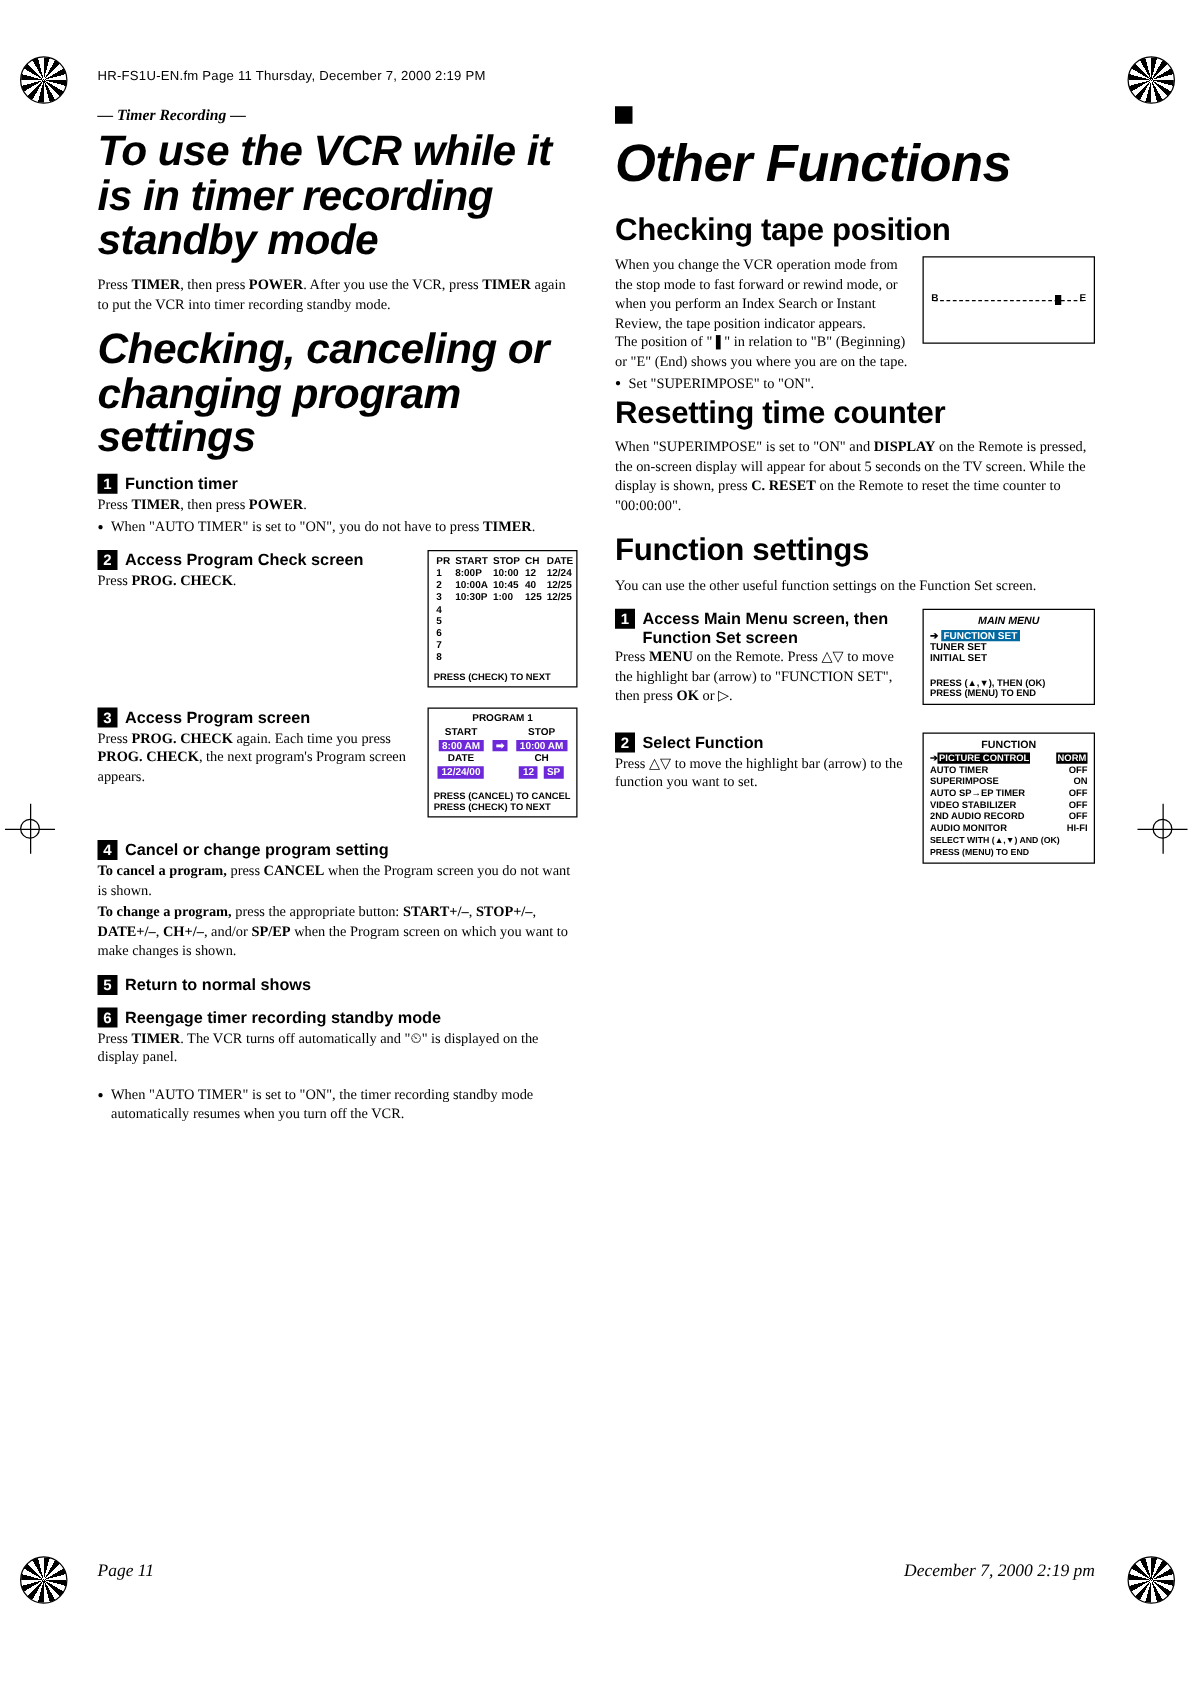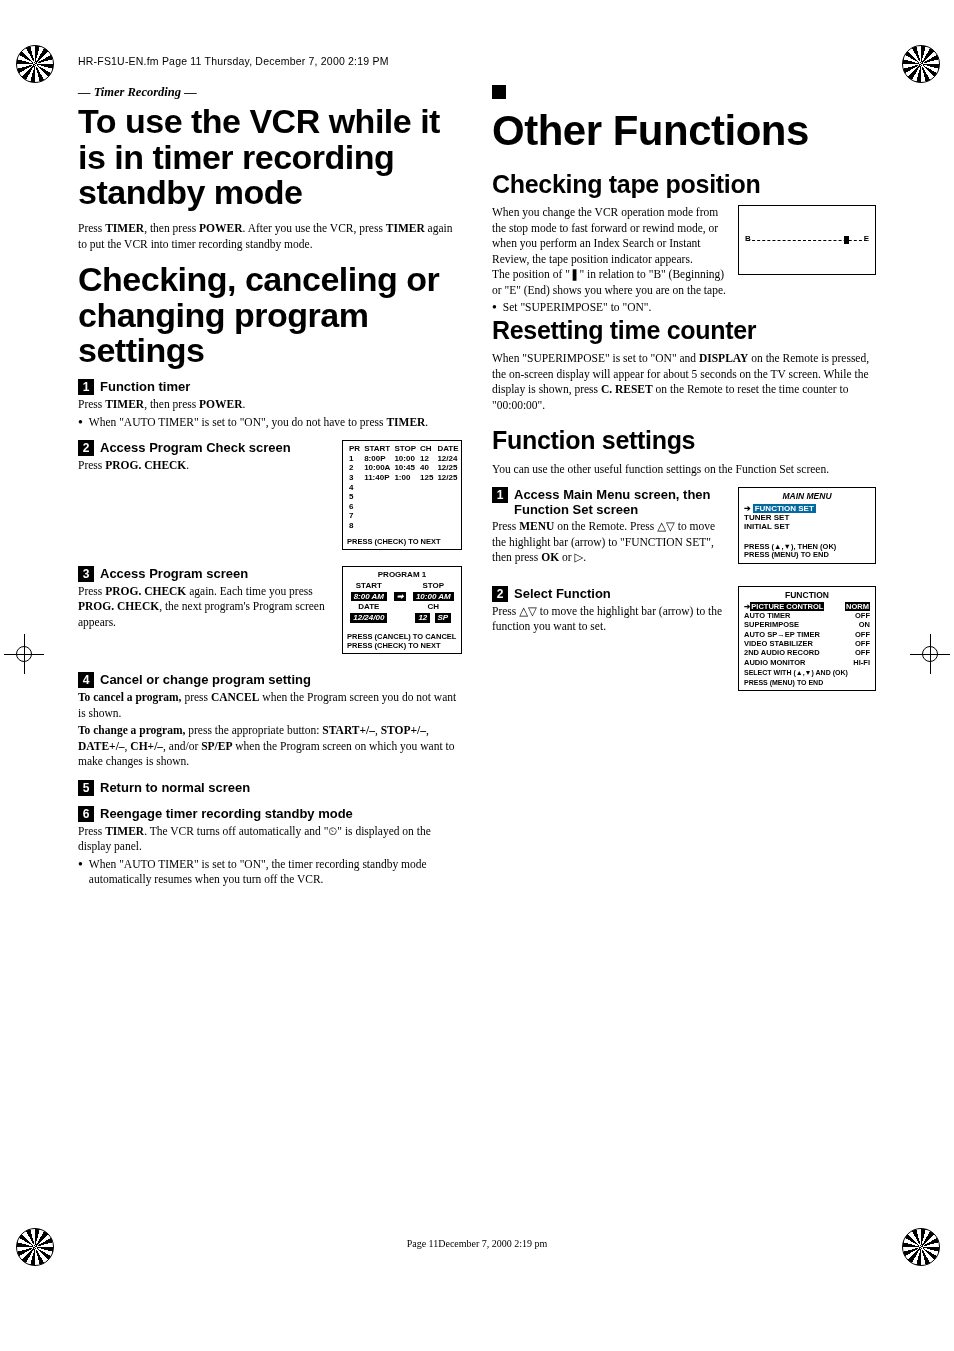--- a/index.html
+++ b/index.html
@@ -2,54 +2,54 @@
 <html><head>
 <meta charset="utf-8">
 <style>
   * { box-sizing: border-box; margin: 0; padding: 0; }
   body { font-family: Georgia, 'Times New Roman', serif; background: #fff; color: #000; width: 954px; margin: 0 auto; position: relative; }
   .page { padding: 55px 78px 60px 78px; }
   .header-line { font-size: 10.5px; font-family: Arial, sans-serif; margin-bottom: 18px; letter-spacing: 0.2px; }
   .section-tag { font-style: italic; font-weight: bold; font-family: Georgia, serif; font-size: 12.5px; margin-bottom: 4px; }
   .columns { display: flex; gap: 30px; }
   .col { flex: 1; min-width: 0; }
-  h1 { font-family: Arial, sans-serif; font-weight: 900; font-size: 34px; line-height: 1.05; margin-bottom: 10px; letter-spacing: -0.5px; }
+  h1 { font-family: Arial, sans-serif; font-weight: 900; font-size: 34px; line-height: 1.05; font-style: italic; margin-bottom: 10px; letter-spacing: -0.5px; }
   h1.chapter { font-size: 42px; margin-bottom: 18px; }
   h2 { font-family: Arial, sans-serif; font-weight: 900; font-size: 25px; line-height: 1.05; margin-bottom: 8px; letter-spacing: -0.3px; }
   .body { font-size: 11.5px; line-height: 1.35; margin-bottom: 10px; }
   .step { display: flex; align-items: baseline; gap: 6px; margin-top: 10px; margin-bottom: 2px; }
   .step-num { background: #000; color: #fff; font-family: Arial, sans-serif; font-weight: bold; font-size: 12px; width: 16px; height: 16px; display: inline-flex; align-items: center; justify-content: center; flex-shrink: 0; }
   .step-title { font-family: Arial, sans-serif; font-weight: bold; font-size: 13px; }
   .bullet { display: flex; gap: 6px; font-size: 11.5px; line-height: 1.35; }
   .bullet::before { content: "●"; font-size: 8px; line-height: 1.8; flex-shrink: 0; }
   .sq-marker { display: inline-block; width: 14px; height: 14px; background: #000; vertical-align: text-top; margin-right: 4px; }
   .screen-box { border: 1.5px solid #000; font-family: Arial, sans-serif; font-weight: bold; font-size: 8px; line-height: 1.2; padding: 3px 4px; background: #fff; }
   .screen-box table { border-collapse: collapse; width: 100%; }
   .screen-box td { padding: 0 2px; white-space: nowrap; }
   .screen-box .footer { margin-top: 6px; font-size: 7.5px; }
   .float-right-box { float: right; width: 120px; margin-left: 8px; margin-bottom: 6px; }
   .prog-box td { text-align: center; }
   .prog-box .hdr { font-weight: bold; }
-  .prog-box .inv { background: #000000; color: #fff; padding: 0 3px; display: inline-block; margin: 1px; font-style: italic; }
+  .prog-box .inv { background: #6d28d9; color: #fff; padding: 0 3px; display: inline-block; margin: 1px; }
   .tape-box { border: 1.5px solid #000; width: 138px; height: 70px; position: relative; float: right; margin-left: 8px; font-family: Arial, sans-serif; font-weight: bold; font-size: 8px; }
   .tape-line { position: absolute; top: 34px; left: 8px; right: 8px; border-top: 1px dashed #000; }
   .tape-b { position: absolute; left: 6px; top: 28px; }
   .tape-e { position: absolute; right: 6px; top: 28px; }
   .tape-mark { position: absolute; top: 30px; right: 26px; background: #000; width: 5px; height: 8px; }
   .menu-box { border: 1.5px solid #000; width: 138px; font-family: Arial, sans-serif; font-weight: bold; font-size: 8px; padding: 3px 5px; margin-bottom: 10px; float: right; margin-left: 8px; }
   .menu-box .title { text-align: center; margin-bottom: 3px; font-size: 8.5px; font-style: italic; }
   .menu-box .sel { background: #0369a1; color: #fff; padding: 0 2px; display: inline-block; }
   .menu-box .arrow-sel { display: flex; align-items: center; gap: 2px; }
   .menu-box .foot { margin-top: 12px; font-size: 7.5px; line-height: 1.1; }
   .func-box { border: 1.5px solid #000; width: 138px; font-family: Arial, sans-serif; font-weight: bold; font-size: 7.5px; padding: 3px 5px; float: right; margin-left: 8px; }
   .func-box .title { text-align: center; margin-bottom: 2px; font-size: 8.5px; }
   .func-box .row { display: flex; justify-content: space-between; line-height: 1.25; white-space: nowrap; }
   .func-box .sel { background: #000; color: #fff; padding: 0 1px; }
   .func-box .foot { margin-top: 2px; font-size: 7px; line-height: 1.1; }
-  .page-footer { display: flex; justify-content: center; font-size: 10px; font-family: 'Times New Roman', serif; margin-top: 350px; }
+  .page-footer { display: flex; justify-content: space-between; font-size: 14px; font-family: 'Times New Roman', serif; margin-top: 350px; font-style: italic; }
   .reg-mark { position: absolute; width: 36px; height: 36px; }
   .reg-mark::before { content:""; position:absolute; width:36px; height:36px; border:1px solid #000; border-radius:50%; background: repeating-conic-gradient(#000 0 15deg, #fff 15deg 30deg);}
   .reg-ul { top: 45px; left: 16px; }
   .reg-ur { top: 45px; right: 16px; }
   .reg-bl { bottom: 45px; left: 16px; }
   .reg-br { bottom: 45px; right: 16px; }
   .cross { position: absolute; width: 40px; height: 40px; }
   .cross::before { content:""; position:absolute; left:50%; top:0; bottom:0; border-left:1px solid #000;}
   .cross::after { content:""; position:absolute; top:50%; left:0; right:0; border-top:1px solid #000;}
   .cross-circ { position:absolute; left:50%; top:50%; width:16px; height:16px; border:1px solid #000; border-radius:50%; transform:translate(-50%,-50%);}
@@ -117,21 +117,21 @@
                 </tr>
             <tr>
                   <td>2</td>
                   <td>10:00A</td>
                   <td>10:45</td>
                   <td>40</td>
                   <td>12/25</td>
                 </tr>
             <tr>
                   <td>3</td>
-                  <td>11:40P</td>
+                  <td>10:30P</td>
                   <td>1:00</td>
                   <td>125</td>
                   <td>12/25</td>
                 </tr>
             <tr>
                   <td>4</td>
                   <td colspan="4"></td>
                 </tr>
             <tr>
                   <td>5</td>
@@ -209,28 +209,28 @@
       </div>
       <div class="body" style="margin-bottom:2px;">
         <span class="strong">To cancel a program,</span><span> press </span><span class="strong">CANCEL</span><span> when the Program screen you do not want is shown.</span>
       </div>
       <div class="body">
         <span class="strong">To change a program,</span><span> press the appropriate button: </span><span class="strong">START+/–</span><span>, </span><span class="strong">STOP+/–</span><span>, </span><span class="strong">DATE+/–</span><span>, </span><span class="strong">CH+/–</span><span>, and/or </span><span class="strong">SP/EP</span><span> when the Program screen on which you want to make changes is shown.</span>
       </div>
 
       <div class="step">
         <span class="step-num">5</span>
-        <span class="step-title">Return to normal screen</span>
+        <span class="step-title">Return to normal shows</span>
       </div>
 
       <div class="step">
         <span class="step-num">6</span>
         <span class="step-title">Reengage timer recording standby mode</span>
       </div>
-      <div class="body" style="margin-bottom:2px;">
+      <div class="body" style="margin-bottom:14px;">
         <span>Press </span><span class="strong">TIMER</span><span>. The VCR turns off automatically and "⏲" is displayed on the display panel.</span>
       </div>
       <div class="bullet">
         <span>When "AUTO TIMER" is set to "ON", the timer recording standby mode automatically resumes when you turn off the VCR.</span>
       </div>
     </div>
 
     <div class="col">
       <div style="margin-bottom:6px;"><span class="sq-marker"></span></div>
       <h1 class="chapter">Other Functions</h1>

